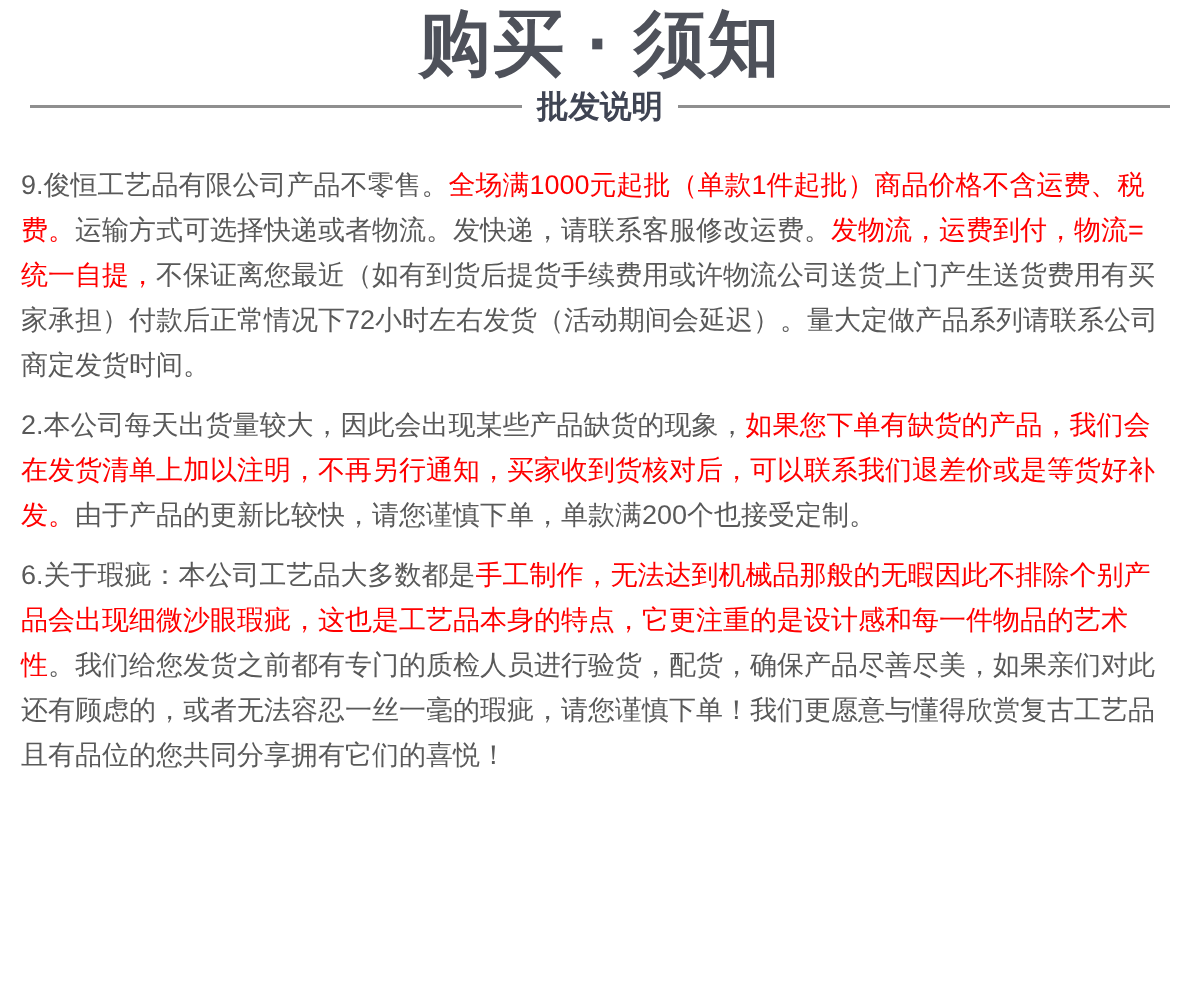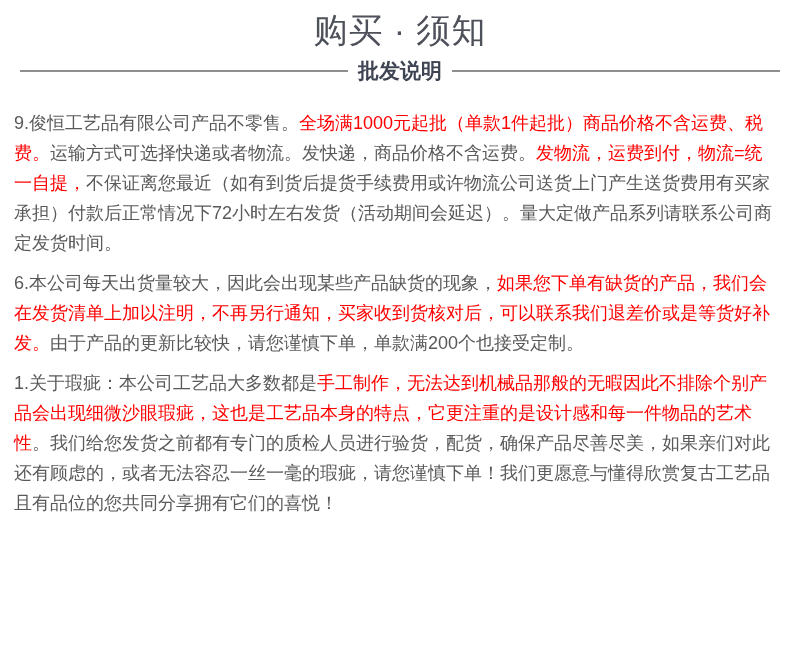--- a/index.html
+++ b/index.html
@@ -11,21 +11,21 @@
     --c-red:#ff0000;
   }
   html,body{margin:0;padding:0;background:#ffffff;}
   body{
     width:800px;height:660px;overflow:hidden;
     font-family:"Liberation Sans","DejaVu Sans",sans-serif;
   }
   .header{padding-top:8px;}
   .title{
     margin:0;text-align:center;
-    font-size:34px;line-height:44px;font-weight:normal;
+    font-size:48px;line-height:44px;font-weight:bold;
     color:var(--c-title);letter-spacing:1px;
   }
   .subtitle-row{
     display:flex;align-items:center;
     margin-top:5px;height:28px;padding:0 20px;
   }
   .line{flex:1 1 auto;height:2px;background:var(--c-divider);}
   .sub-cn{
     font-size:21px;font-weight:bold;color:var(--c-subcn);
     margin:0 10px;white-space:nowrap;
@@ -48,17 +48,17 @@
 <div class="page">
   <div class="header">
     <h1 class="title">购买 · 须知</h1>
     <div class="subtitle-row">
       <span class="line"></span>
       <span class="sub-cn">批发说明</span>
       <span class="line"></span>
     </div>
   </div>
   <div class="content" id="paragraphs">
-      <p><span class="seg">9.俊恒工艺品有限公司产品不零售。</span><span class="seg red">全场满1000元起批（单款1件起批）商品价格不含运费、税费。</span><span class="seg">运输方式可选择快递或者物流。发快递，商品价格不含运费。</span><span class="seg red">发物流，运费到付，物流=统一自提，</span><span class="seg">不保证离您最近（如有到货后提货手续费用或许物流公司送货上门产生送货费用有买家承担）付款后正常情况下72小时左右发货（活动期间会延迟）。量大定做产品系列请联系公司商定发货时间。</span></p>
-      <p><span class="seg">6.本公司每天出货量较大，因此会出现某些产品缺货的现象，</span><span class="seg red">如果您下单有缺货的产品，我们会在发货清单上加以注明，不再另行通知，买家收到货核对后，可以联系我们退差价或是等货好补发。</span><span class="seg">由于产品的更新比较快，请您谨慎下单，单款满200个也接受定制。</span></p>
-      <p><span class="seg">1.关于瑕疵：本公司工艺品大多数都是</span><span class="seg red">手工制作，无法达到机械品那般的无暇因此不排除个别产品会出现细微沙眼瑕疵，这也是工艺品本身的特点，它更注重的是设计感和每一件物品的艺术性</span><span class="seg">。我们给您发货之前都有专门的质检人员进行验货，配货，确保产品尽善尽美，如果亲们对此还有顾虑的，或者无法容忍一丝一毫的瑕疵，请您谨慎下单！我们更愿意与懂得欣赏复古工艺品且有品位的您共同分享拥有它们的喜悦！</span></p>
+      <p><span class="seg">9.俊恒工艺品有限公司产品不零售。</span><span class="seg red">全场满1000元起批（单款1件起批）商品价格不含运费、税费。</span><span class="seg">运输方式可选择快递或者物流。发快递，请联系客服修改运费。</span><span class="seg red">发物流，运费到付，物流=统一自提，</span><span class="seg">不保证离您最近（如有到货后提货手续费用或许物流公司送货上门产生送货费用有买家承担）付款后正常情况下72小时左右发货（活动期间会延迟）。量大定做产品系列请联系公司商定发货时间。</span></p>
+      <p><span class="seg">2.本公司每天出货量较大，因此会出现某些产品缺货的现象，</span><span class="seg red">如果您下单有缺货的产品，我们会在发货清单上加以注明，不再另行通知，买家收到货核对后，可以联系我们退差价或是等货好补发。</span><span class="seg">由于产品的更新比较快，请您谨慎下单，单款满200个也接受定制。</span></p>
+      <p><span class="seg">6.关于瑕疵：本公司工艺品大多数都是</span><span class="seg red">手工制作，无法达到机械品那般的无暇因此不排除个别产品会出现细微沙眼瑕疵，这也是工艺品本身的特点，它更注重的是设计感和每一件物品的艺术性</span><span class="seg">。我们给您发货之前都有专门的质检人员进行验货，配货，确保产品尽善尽美，如果亲们对此还有顾虑的，或者无法容忍一丝一毫的瑕疵，请您谨慎下单！我们更愿意与懂得欣赏复古工艺品且有品位的您共同分享拥有它们的喜悦！</span></p>
     </div>
 </div>
 
 </body></html>

